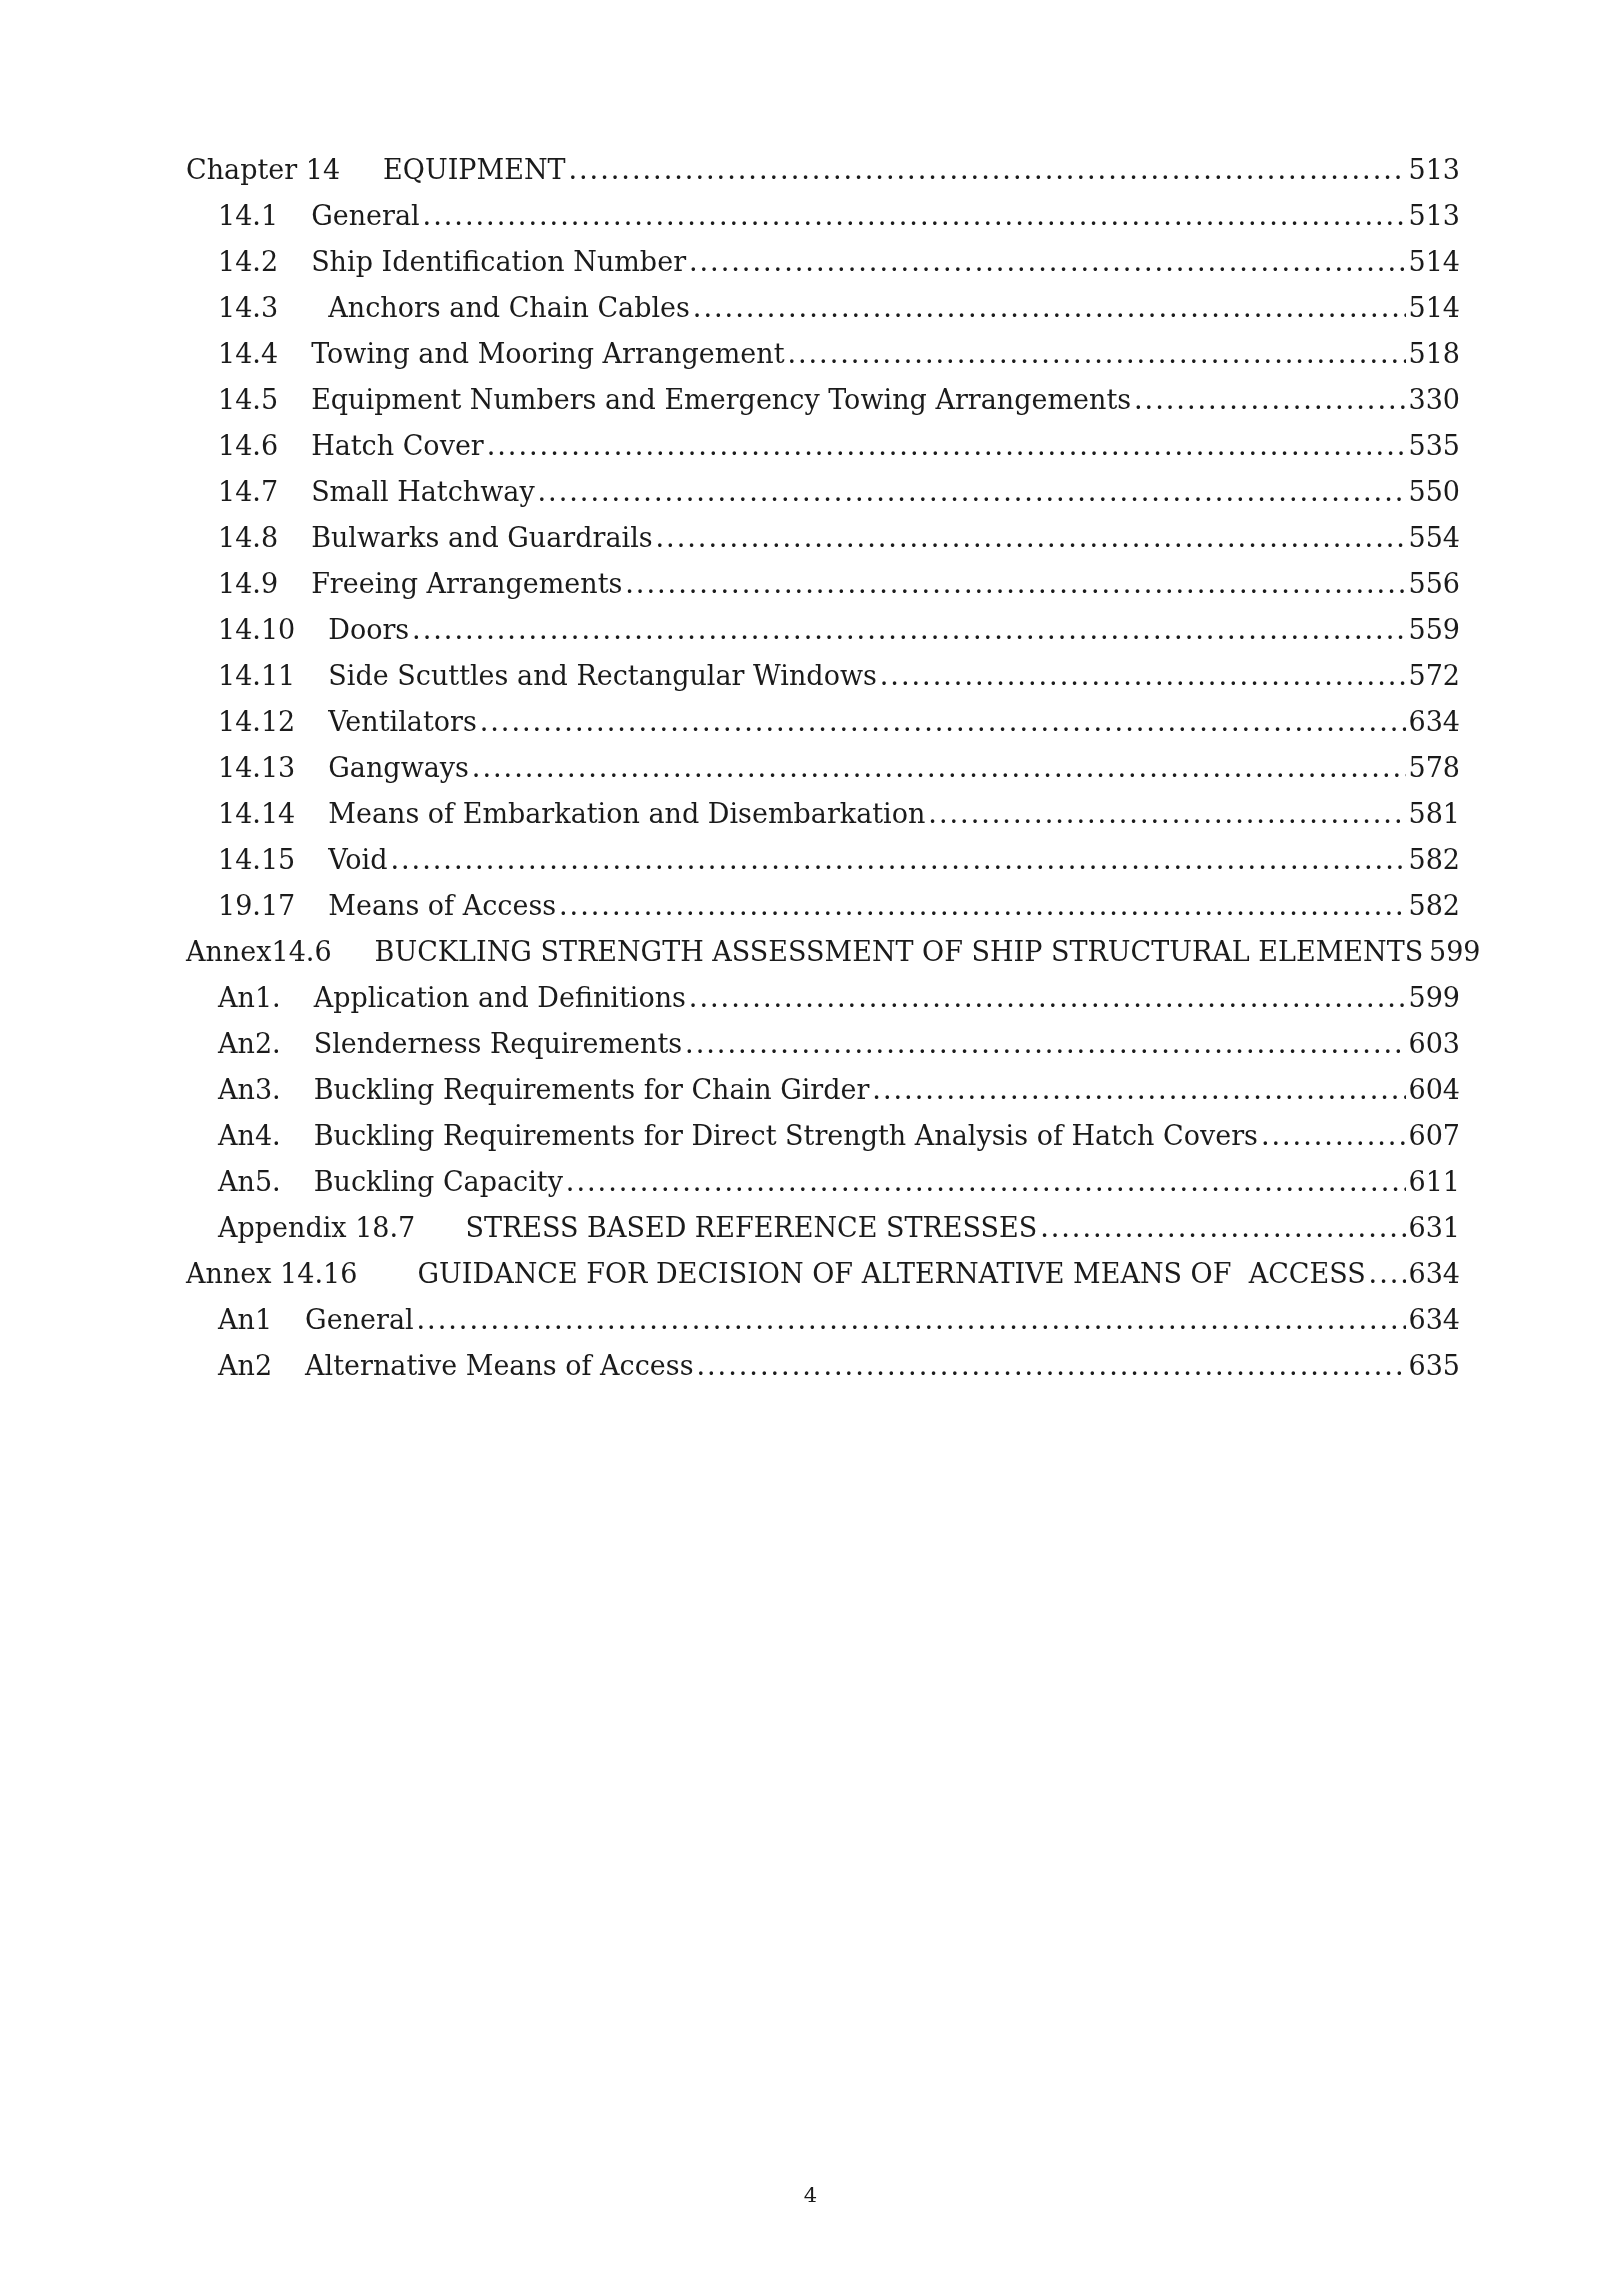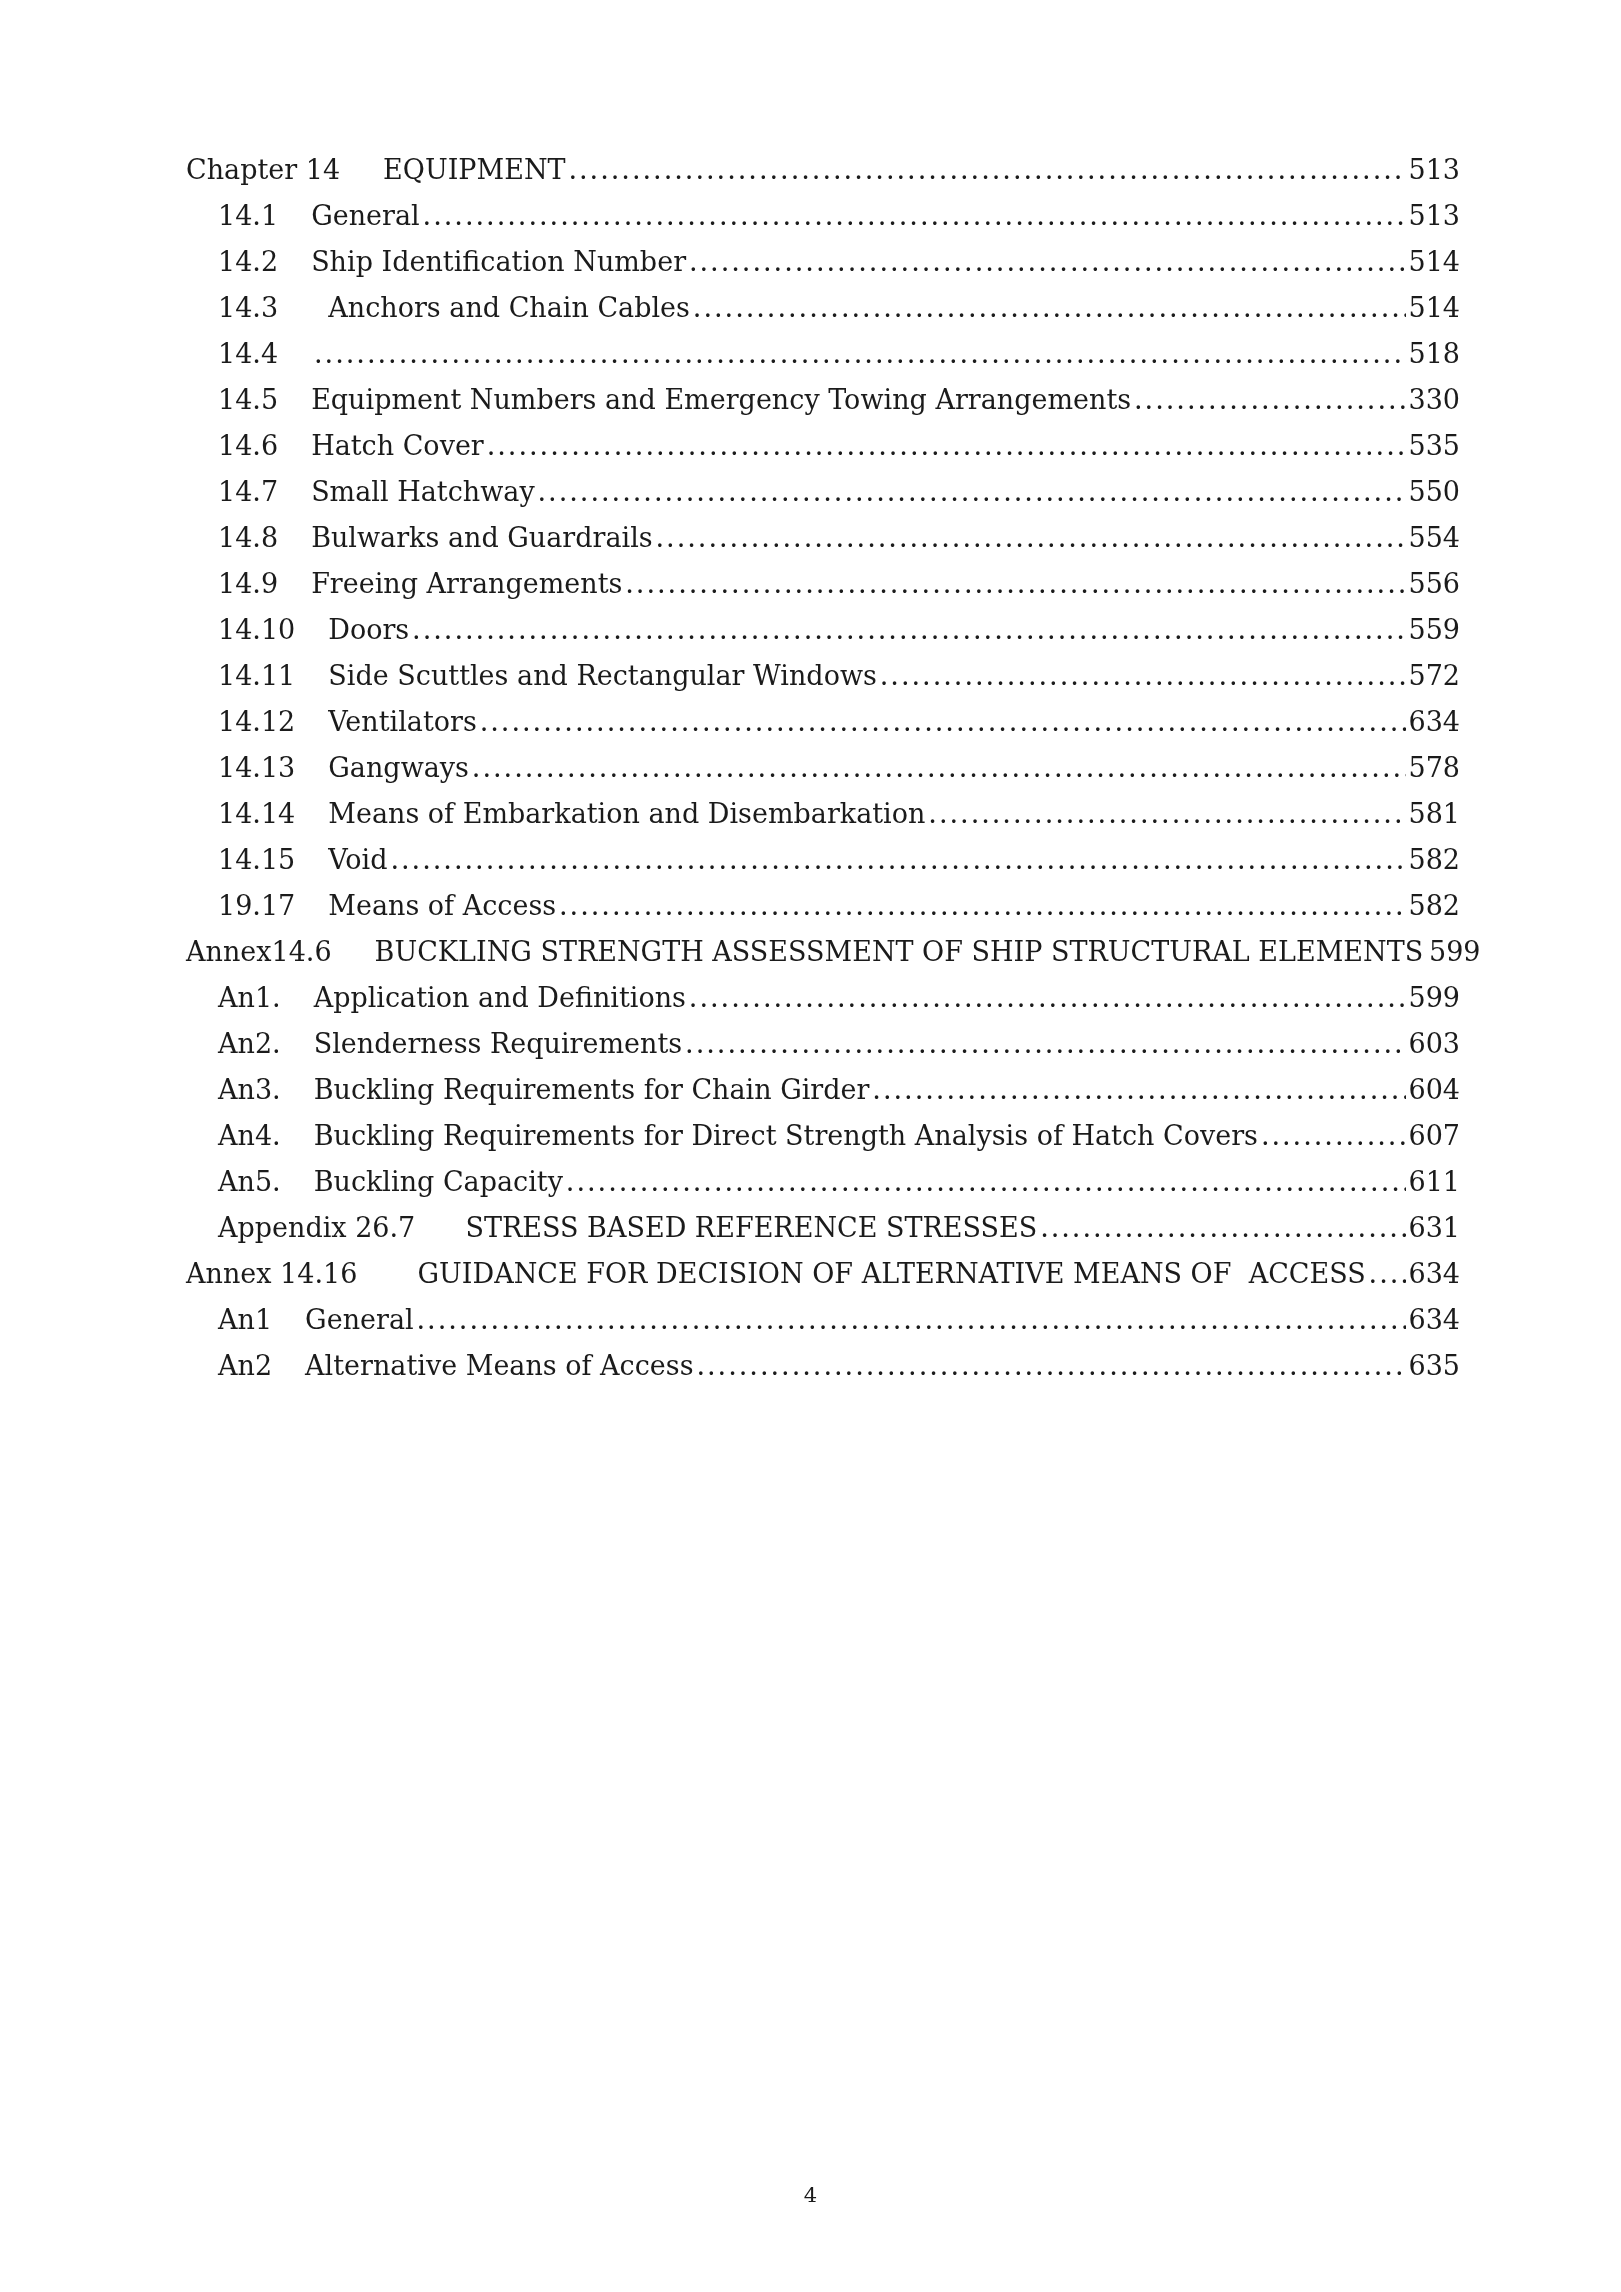--- a/index.html
+++ b/index.html
@@ -78,20 +78,21 @@
         <span class="page">514</span>
     </div>
     <div class="toc-row lvl1">
       <span class="num">14.3</span>
         <span class="title">&nbsp;&nbsp;Anchors and Chain Cables</span>
         <span class="leader">................................................................................................................................................................................................................................................................................................................................</span>
         <span class="page">514</span>
     </div>
     <div class="toc-row lvl1">
       <span class="num">14.4</span>
+        <span class="title">Towing and Mooring Arrangement</span>
         <span class="leader">................................................................................................................................................................................................................................................................................................................................</span>
         <span class="page">518</span>
     </div>
     <div class="toc-row lvl1">
       <span class="num">14.5</span>
         <span class="title">Equipment Numbers and Emergency Towing Arrangements</span>
         <span class="leader">................................................................................................................................................................................................................................................................................................................................</span>
         <span class="page">330</span>
     </div>
     <div class="toc-row lvl1">
@@ -190,21 +191,21 @@
         <span class="leader">................................................................................................................................................................................................................................................................................................................................</span>
         <span class="page">607</span>
     </div>
     <div class="toc-row lvl1">
       <span class="num">An5.</span>
         <span class="title">Buckling Capacity</span>
         <span class="leader">................................................................................................................................................................................................................................................................................................................................</span>
         <span class="page">611</span>
     </div>
     <div class="toc-row lvl1">
-      <span class="num">Appendix 26.7</span>
+      <span class="num">Appendix 18.7</span>
         <span class="title">&nbsp;&nbsp;STRESS BASED REFERENCE STRESSES</span>
         <span class="leader">................................................................................................................................................................................................................................................................................................................................</span>
         <span class="page">631</span>
     </div>
     <div class="toc-row lvl0">
       <span class="num">Annex 14.16</span>
         <span class="title">&nbsp;&nbsp;GUIDANCE FOR DECISION OF ALTERNATIVE MEANS OF&nbsp; ACCESS</span>
         <span class="leader">................................................................................................................................................................................................................................................................................................................................</span>
         <span class="page">634</span>
     </div>

